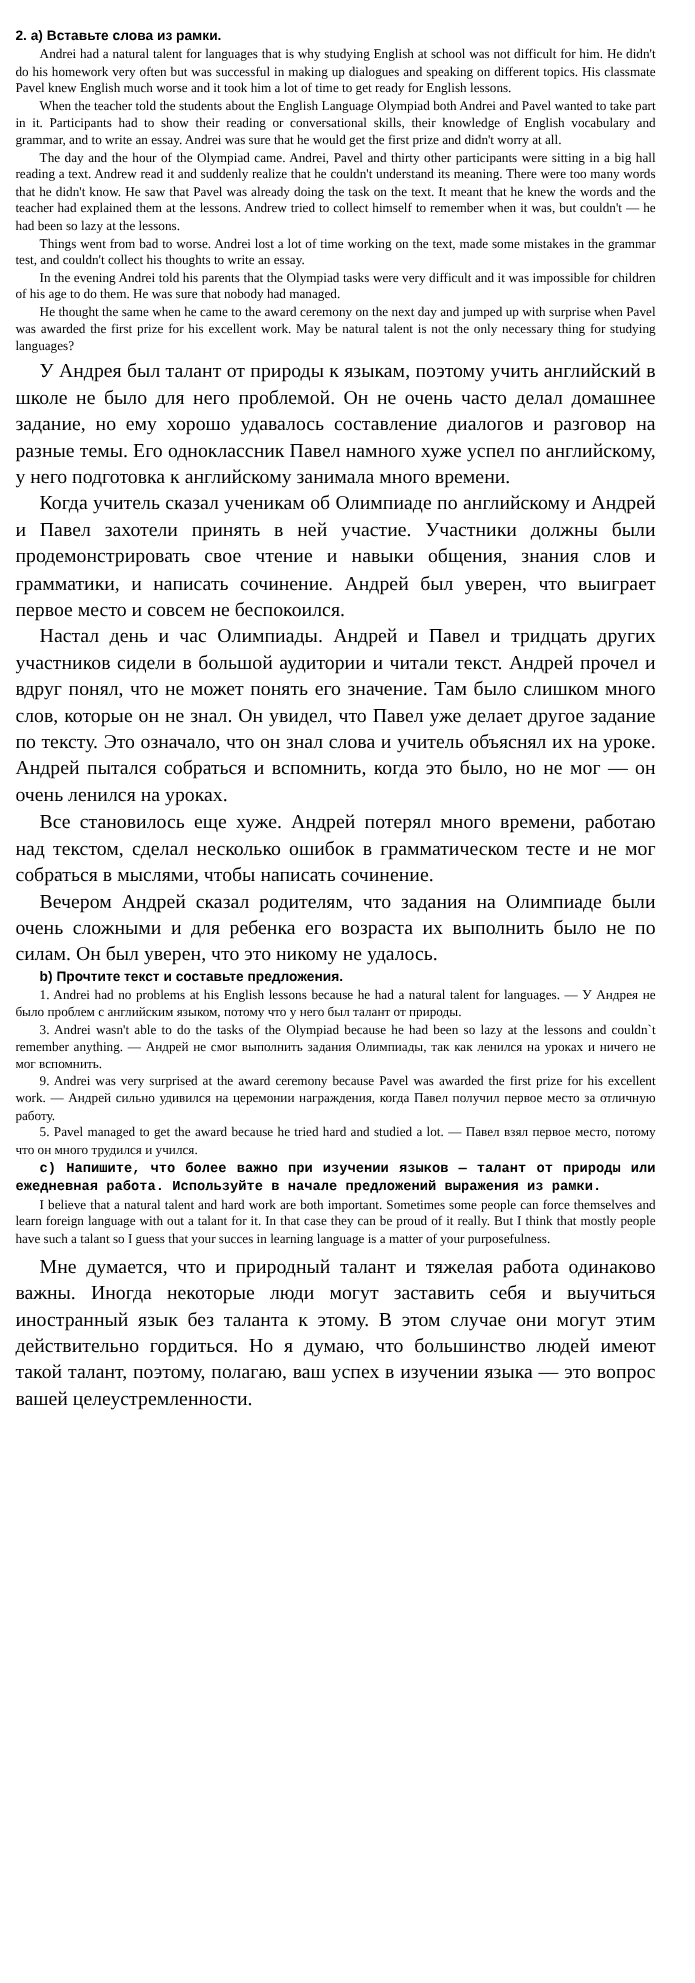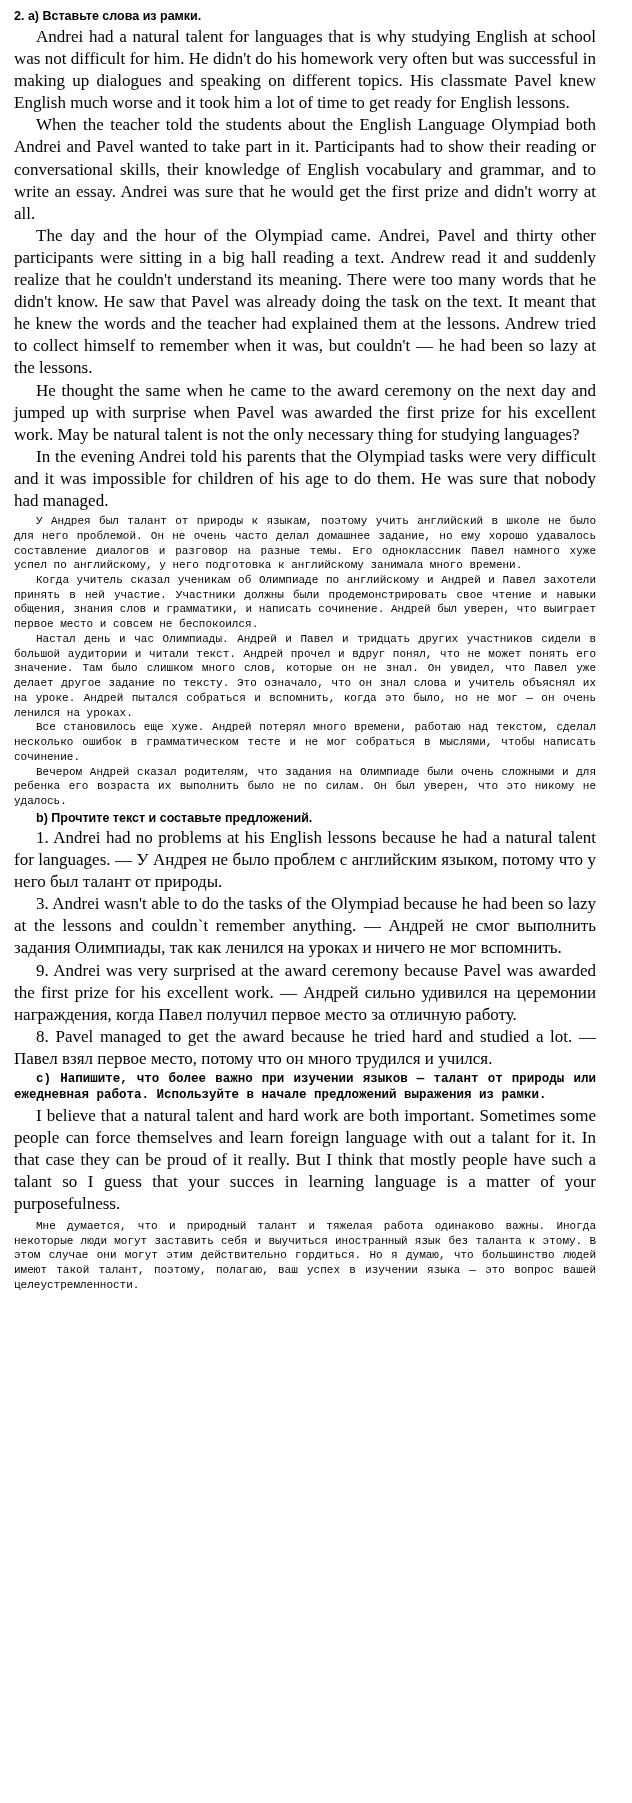--- a/index.html
+++ b/index.html
@@ -9,42 +9,43 @@
   }
   body {
     width: 632px;
     font-family: "Liberation Serif", serif;
     color: #000000;
   }
   .page {
     width: 610px;
     box-sizing: border-box;
     padding: 8px 14px 10px 14px;
+    margin-top: 16px;
   }
   .heading {
     font-family: "Liberation Sans", sans-serif;
     font-weight: bold;
     font-size: 12.5px;
     line-height: 1.28;
     text-align: justify;
     margin: 0 0 2px 0;
   }
   p {
     margin: 0;
-    font-size: 17px;
+    font-size: 12px;
     line-height: 1.30;
     text-align: justify;
     text-justify: inter-word;
     text-indent: 22px;
     hyphens: auto;
     -webkit-hyphens: auto;
   }
   p.ru {
-    font-family: Liberation Mono, monospace;
-    font-size: 11px;
+    font-family: Liberation Serif, serif;
+    font-size: 18px;
     line-height: 1.34;
   }
   p.item {
     text-indent: 22px;
   }
   .spacer-2 { height: 2px; }
   .spacer-4 { height: 4px; }
   .sub-heading {
     font-family: "Liberation Sans", sans-serif;
     font-weight: bold;
@@ -62,37 +63,38 @@
 </head>
 <body>
 
 <div class="page">
 
   <div class="heading">2. а) Вставьте слова из рамки.</div>
 
   <p class="en">Andrei had a natural talent for languages that is why studying English at school was not difficult for him. He didn't do his homework very often but was successful in making up dialogues and speaking on different topics. His classmate Pavel knew English much worse and it took him a lot of time to get ready for English lessons.</p>
   <p class="en">When the teacher told the students about the English Language Olympiad both Andrei and Pavel wanted to take part in it. Participants had to show their reading or conversational skills, their knowledge of English vocabulary and grammar, and to write an essay. Andrei was sure that he would get the first prize and didn't worry at all.</p>
   <p class="en">The day and the hour of the Olympiad came. Andrei, Pavel and thirty other participants were sitting in a big hall reading a text. Andrew read it and suddenly realize that he couldn't understand its meaning. There were too many words that he didn't know. He saw that Pavel was already doing the task on the text. It meant that he knew the words and the teacher had explained them at the lessons. Andrew tried to collect himself to remember when it was, but couldn't — he had been so lazy at the lessons.</p>
+  <p class="en">Things went from bad to worse. Andrei lost a lot of time working on the text, made some mistakes in the grammar test, and couldn't collect his thoughts to write an essay.</p>
+  <p class="en">In the evening Andrei told his parents that the Olympiad tasks were very difficult and it was impossible for children of his age to do them. He was sure that nobody had managed.</p>
   <p class="en">He thought the same when he came to the award ceremony on the next day and jumped up with surprise when Pavel was awarded the first prize for his excellent work. May be natural talent is not the only necessary thing for studying languages?</p>
-  <p class="en">In the evening Andrei told his parents that the Olympiad tasks were very difficult and it was impossible for children of his age to do them. He was sure that nobody had managed.</p>
 
   <div class="spacer-2"></div>
 
   <p class="ru">У Андрея был талант от природы к языкам, поэтому учить английский в школе не было для него проблемой. Он не очень часто делал домашнее задание, но ему хорошо удавалось составление диалогов и разговор на разные темы. Его одноклассник Павел намного хуже успел по английскому, у него подготовка к английскому занимала много времени.</p>
   <p class="ru">Когда учитель сказал ученикам об Олимпиаде по английскому и Андрей и Павел захотели принять в ней участие. Участники должны были продемонстрировать свое чтение и навыки общения, знания слов и грамматики, и написать сочинение. Андрей был уверен, что выиграет первое место и совсем не беспокоился.</p>
   <p class="ru">Настал день и час Олимпиады. Андрей и Павел и тридцать других участников сидели в большой аудитории и читали текст. Андрей прочел и вдруг понял, что не может понять его значение. Там было слишком много слов, которые он не знал. Он увидел, что Павел уже делает другое задание по тексту. Это означало, что он знал слова и учитель объяснял их на уроке. Андрей пытался собраться и вспомнить, когда это было, но не мог — он очень ленился на уроках.</p>
   <p class="ru">Все становилось еще хуже. Андрей потерял много времени, работаю над текстом, сделал несколько ошибок в грамматическом тесте и не мог собраться в мыслями, чтобы написать сочинение.</p>
   <p class="ru">Вечером Андрей сказал родителям, что задания на Олимпиаде были очень сложными и для ребенка его возраста их выполнить было не по силам. Он был уверен, что это никому не удалось.</p>
 
-  <div class="sub-heading">b) Прочтите текст и составьте предложений.</div>
+  <div class="sub-heading">b) Прочтите текст и составьте предложения.</div>
 
   <p class="item">1. Andrei had no problems at his English lessons because he had a natural talent for languages. — У Андрея не было проблем с английским языком, потому что у него был талант от природы.</p>
   <p class="item">3. Andrei wasn't able to do the tasks of the Olympiad because he had been so lazy at the lessons and couldn`t remember anything. — Андрей не смог выполнить задания Олимпиады, так как ленился на уроках и ничего не мог вспомнить.</p>
   <p class="item">9. Andrei was very surprised at the award ceremony because Pavel was awarded the first prize for his excellent work. — Андрей сильно удивился на церемонии награждения, когда Павел получил первое место за отличную работу.</p>
-  <p class="item">8. Pavel managed to get the award because he tried hard and studied a lot. — Павел взял первое место, потому что он много трудился и учился.</p>
+  <p class="item">5. Pavel managed to get the award because he tried hard and studied a lot. — Павел взял первое место, потому что он много трудился и учился.</p>
 
   <div class="sub-heading noindent">c) Напишите, что более важно при изучении языков — талант от природы или ежедневная работа. Используйте в начале предложений выражения из рамки.</div>
 
   <p class="en">I believe that a natural talent and hard work are both important. Sometimes some people can force themselves and learn foreign language with out a talant for it. In that case they can be proud of it really. But I think that mostly people have such a talant so I guess that your succes in learning language is a matter of your purposefulness.</p>
 
   <div class="spacer-4"></div>
 
   <p class="ru">Мне думается, что и природный талант и тяжелая работа одинаково важны. Иногда некоторые люди могут заставить себя и выучиться иностранный язык без таланта к этому. В этом случае они могут этим действительно гордиться. Но я думаю, что большинство людей имеют такой талант, поэтому, полагаю, ваш успех в изучении языка — это вопрос вашей целеустремленности.</p>
 
 </div>

